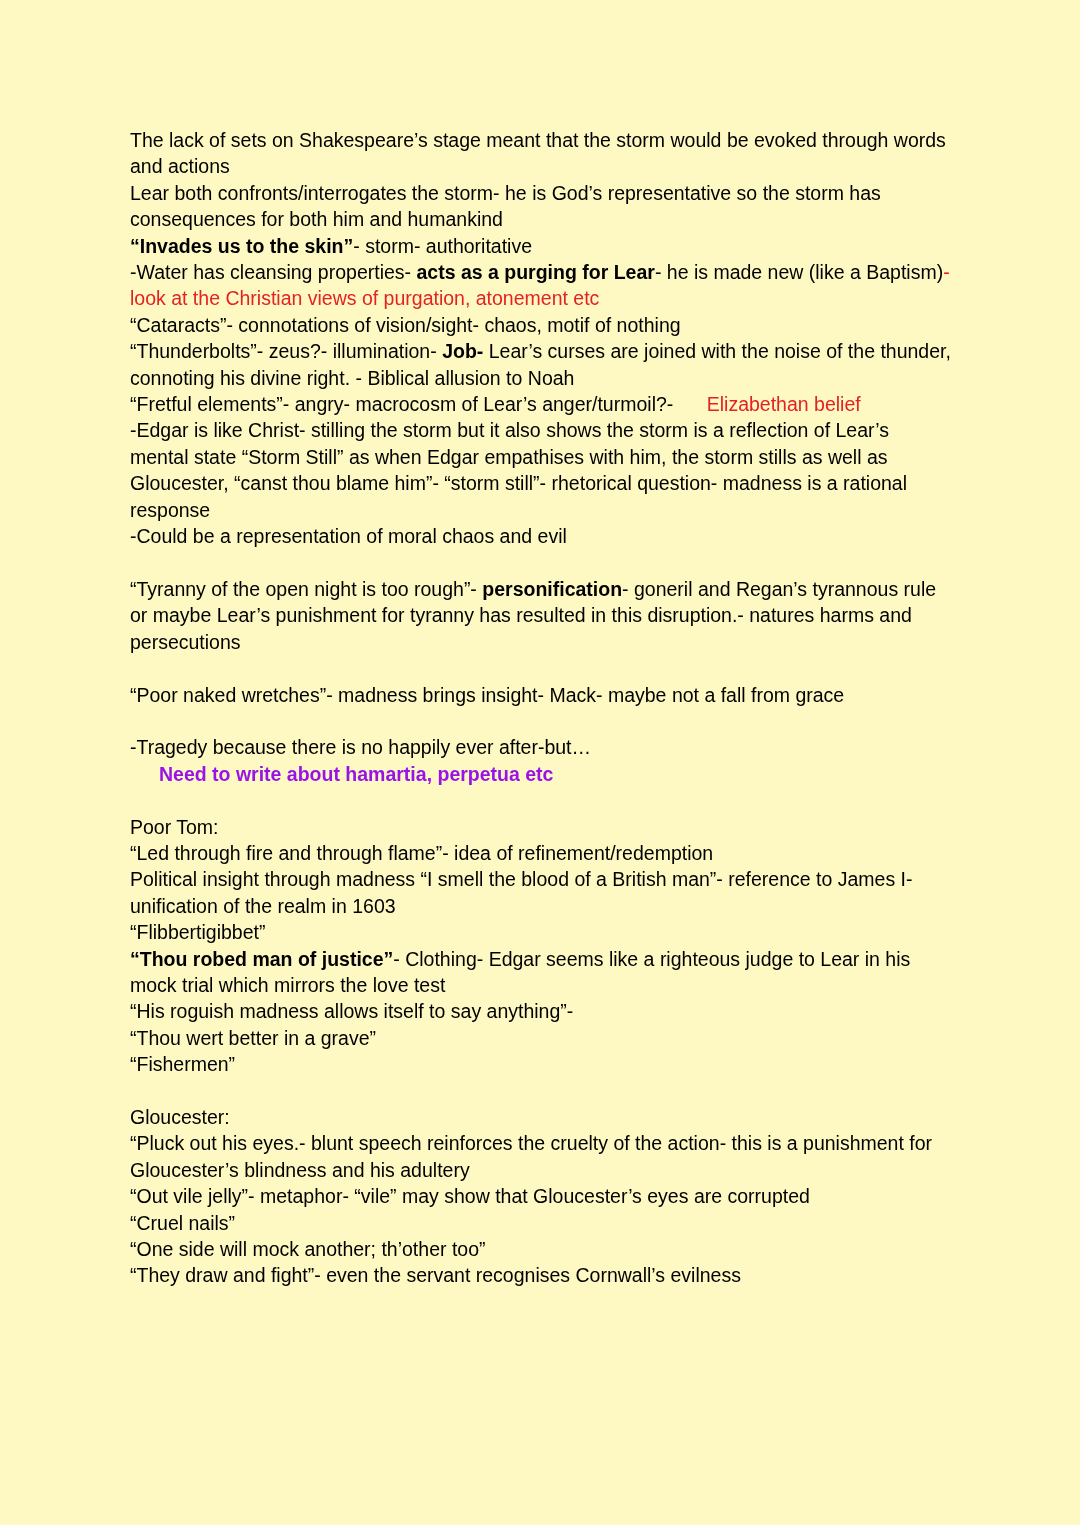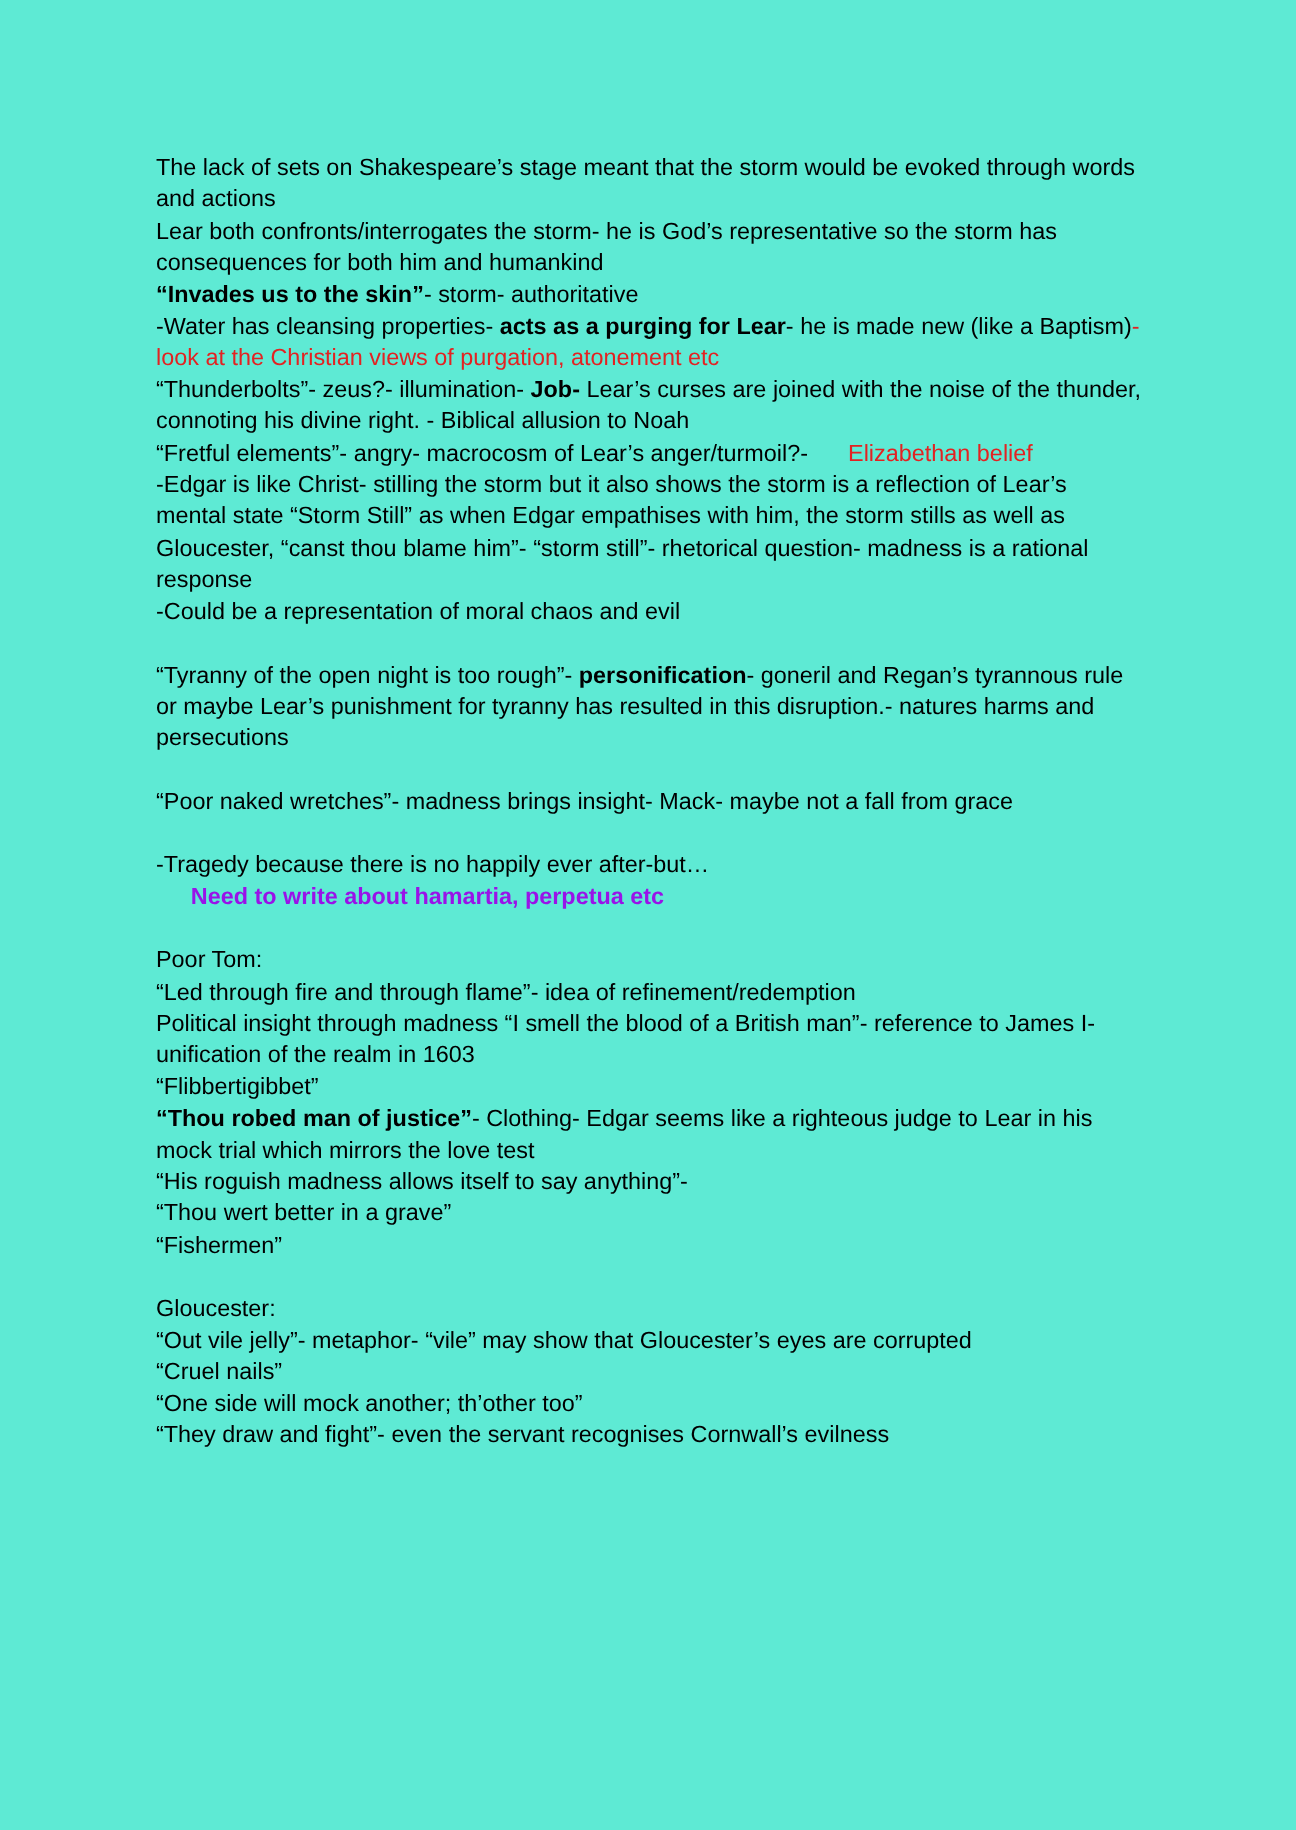--- a/index.html
+++ b/index.html
@@ -4,21 +4,21 @@
 <style>
   html, body {
     margin: 0;
     padding: 0;
     background: #ffffff;
   }
   .page {
     position: relative;
     width: 1080px;
     height: 1525px;
-    background: #5eead4;
+    background: #fef9c3;
     box-sizing: border-box;
     padding: 127px 128px 0 130px;
     overflow: hidden;
   }
   .doc-body {
     font-family: "Liberation Sans", sans-serif;
     font-size: 19.5px;
     line-height: 26.4px;
     color: #000000;
     width: 822px;
@@ -32,20 +32,21 @@
 </style>
 </head>
 <body>
 
 <div class="page">
   <div class="doc-body" style="color: rgb(0, 0, 0);">
       <p class="para"><span>The lack of sets on Shakespeare’s stage meant that the storm would be evoked through words and actions</span></p>
       <p class="para"><span>Lear both confronts/interrogates the storm- he is God’s representative so the storm has consequences for both him and humankind</span></p>
       <p class="para"><span class="run-bold">“Invades us to the skin”</span><span>- storm- authoritative</span></p>
       <p class="para"><span>-Water has cleansing properties- </span><span class="run-bold">acts as a purging for Lear</span><span>- he is made new (like a Baptism)</span><span style="color: rgb(227, 34, 34);">- look at the Christian views of purgation, atonement etc</span></p>
+      <p class="para"><span>“Cataracts”- connotations of vision/sight- chaos, motif of nothing</span></p>
       <p class="para"><span>“Thunderbolts”- zeus?- illumination- </span><span class="run-bold">Job-</span><span> Lear’s curses are joined with the noise of the thunder, connoting his divine right. - Biblical allusion to Noah</span></p>
       <p class="para"><span>“Fretful elements”- angry- macrocosm of Lear’s anger/turmoil?- </span><span style="color: rgb(227, 34, 34); margin-left: 28px;">Elizabethan belief</span></p>
       <p class="para"><span>-Edgar is like Christ- stilling the storm but it also shows the storm is a reflection of Lear’s mental state “Storm Still” as when Edgar empathises with him, the storm stills as well as Gloucester, “canst thou blame him”- “storm still”- rhetorical question- madness is a rational response</span></p>
       <p class="para"><span>-Could be a representation of moral chaos and evil</span></p>
       <p class="para">&nbsp;</p>
       <p class="para"><span>“Tyranny of the open night is too rough”- </span><span class="run-bold">personification</span><span>- goneril and Regan’s tyrannous rule or maybe Lear’s punishment for tyranny has resulted in this disruption.- natures harms and persecutions</span></p>
       <p class="para">&nbsp;</p>
       <p class="para"><span>“Poor naked wretches”- madness brings insight- Mack- maybe not a fall from grace</span></p>
       <p class="para">&nbsp;</p>
       <p class="para"><span>-Tragedy because there is no happily ever after-but…</span></p>
@@ -54,18 +55,19 @@
       <p class="para"><span>Poor Tom:</span></p>
       <p class="para"><span>“Led through fire and through flame”- idea of refinement/redemption</span></p>
       <p class="para"><span>Political insight through madness “I smell the blood of a British man”- reference to James I- unification of the realm in 1603</span></p>
       <p class="para"><span>“Flibbertigibbet”</span></p>
       <p class="para"><span class="run-bold">“Thou robed man of justice”</span><span>- Clothing- Edgar seems like a righteous judge to Lear in his mock trial which mirrors the love test</span></p>
       <p class="para"><span>“His roguish madness allows itself to say anything”-</span></p>
       <p class="para"><span>“Thou wert better in a grave”</span></p>
       <p class="para"><span>“Fishermen”</span></p>
       <p class="para">&nbsp;</p>
       <p class="para"><span>Gloucester:</span></p>
+      <p class="para"><span>“Pluck out his eyes.- blunt speech reinforces the cruelty of the action- this is a punishment for Gloucester’s blindness and his adultery</span></p>
       <p class="para"><span>“Out vile jelly”- metaphor- “vile” may show that Gloucester’s eyes are corrupted</span></p>
       <p class="para"><span>“Cruel nails”</span></p>
       <p class="para"><span>“One side will mock another; th’other too”</span></p>
       <p class="para"><span>“They draw and fight”- even the servant recognises Cornwall’s evilness</span></p>
     </div>
 </div>
 
 </body></html>

